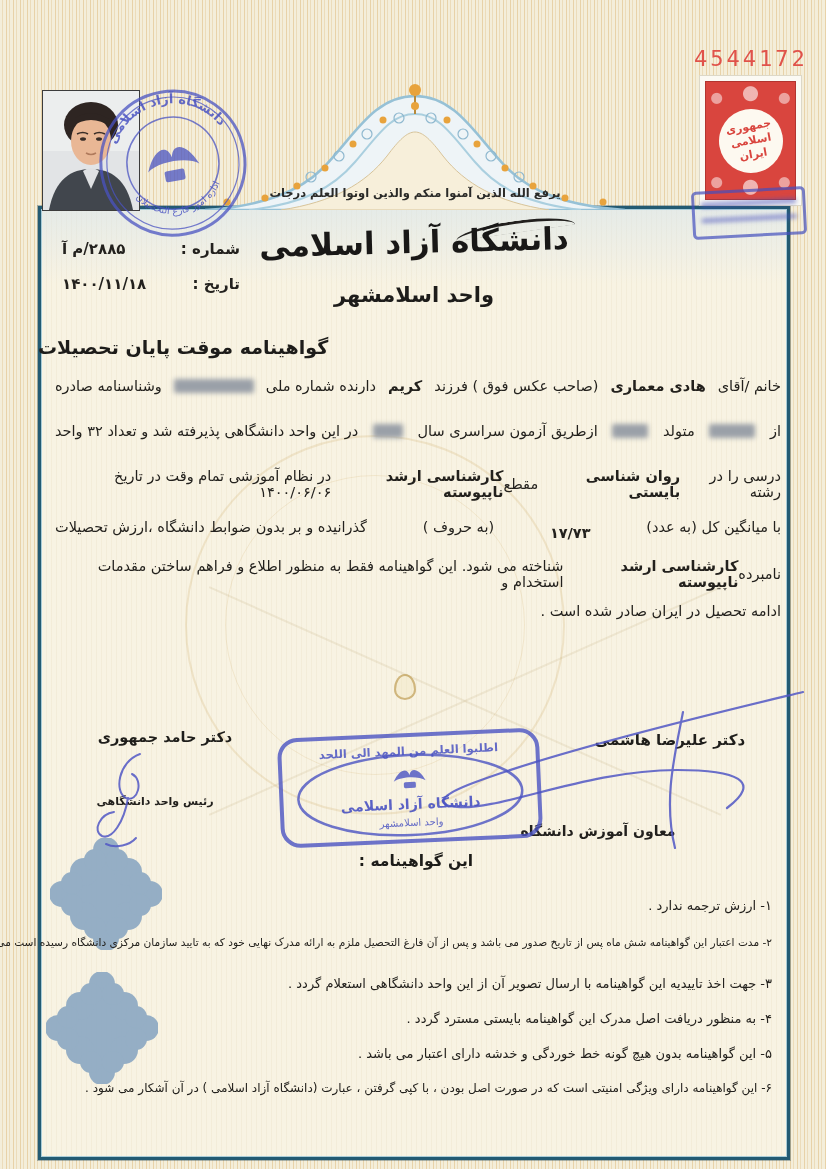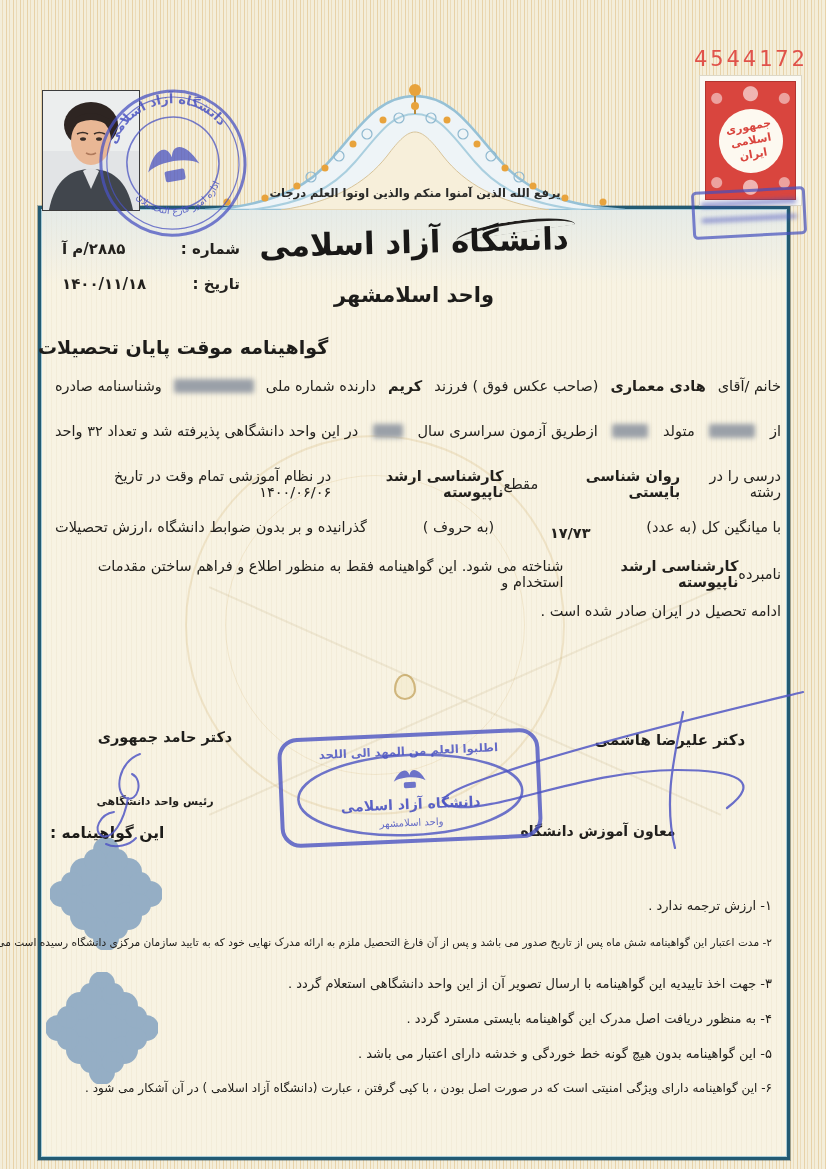--- a/index.html
+++ b/index.html
@@ -79,21 +79,21 @@
         align-items:center; font-size:14.5px; color:#23211d; z-index:4; font-weight:500; }
   .bline.single{ display:block; text-align:right; }
   .blur{ background:#9aa0a8; filter:blur(2.5px); border-radius:2px; height:14px; display:inline-block; }
   
   .sig-name{ font-size:15px; font-weight:bold; color:#1f1e1b; z-index:4; }
   .sig-title{ font-size:14px; font-weight:bold; color:#23211e; z-index:4; }
   .sigsvg{ z-index:6; pointer-events:none; }
   .stamp-rect{ left:276px; top:729px; z-index:6; transform:rotate(-2.5deg); }
   .gradstamp{ left:96px; top:86px; z-index:6; transform:rotate(-10deg); }
   
-  .note-head{ left:50px; top:824px; width:732px; text-align:left; font-size:15.5px;
+  .note-head{ left:50px; top:852px; width:732px; text-align:center; font-size:15.5px;
         font-weight:bold; color:#1d1c19; z-index:4; }
   .note{ left:50px; width:732px; text-align:right; color:#23211d; z-index:4;
         white-space:nowrap; font-weight:500; }
   .n13{ font-size:13px; }
   .n11{ font-size:10.6px; letter-spacing:-.2px; }
   .n12{ font-size:12px; }
   .pad{ padding-left:0; padding-right:10px; }
   
   .orn{ z-index:2; opacity:.92; }
 </style>

